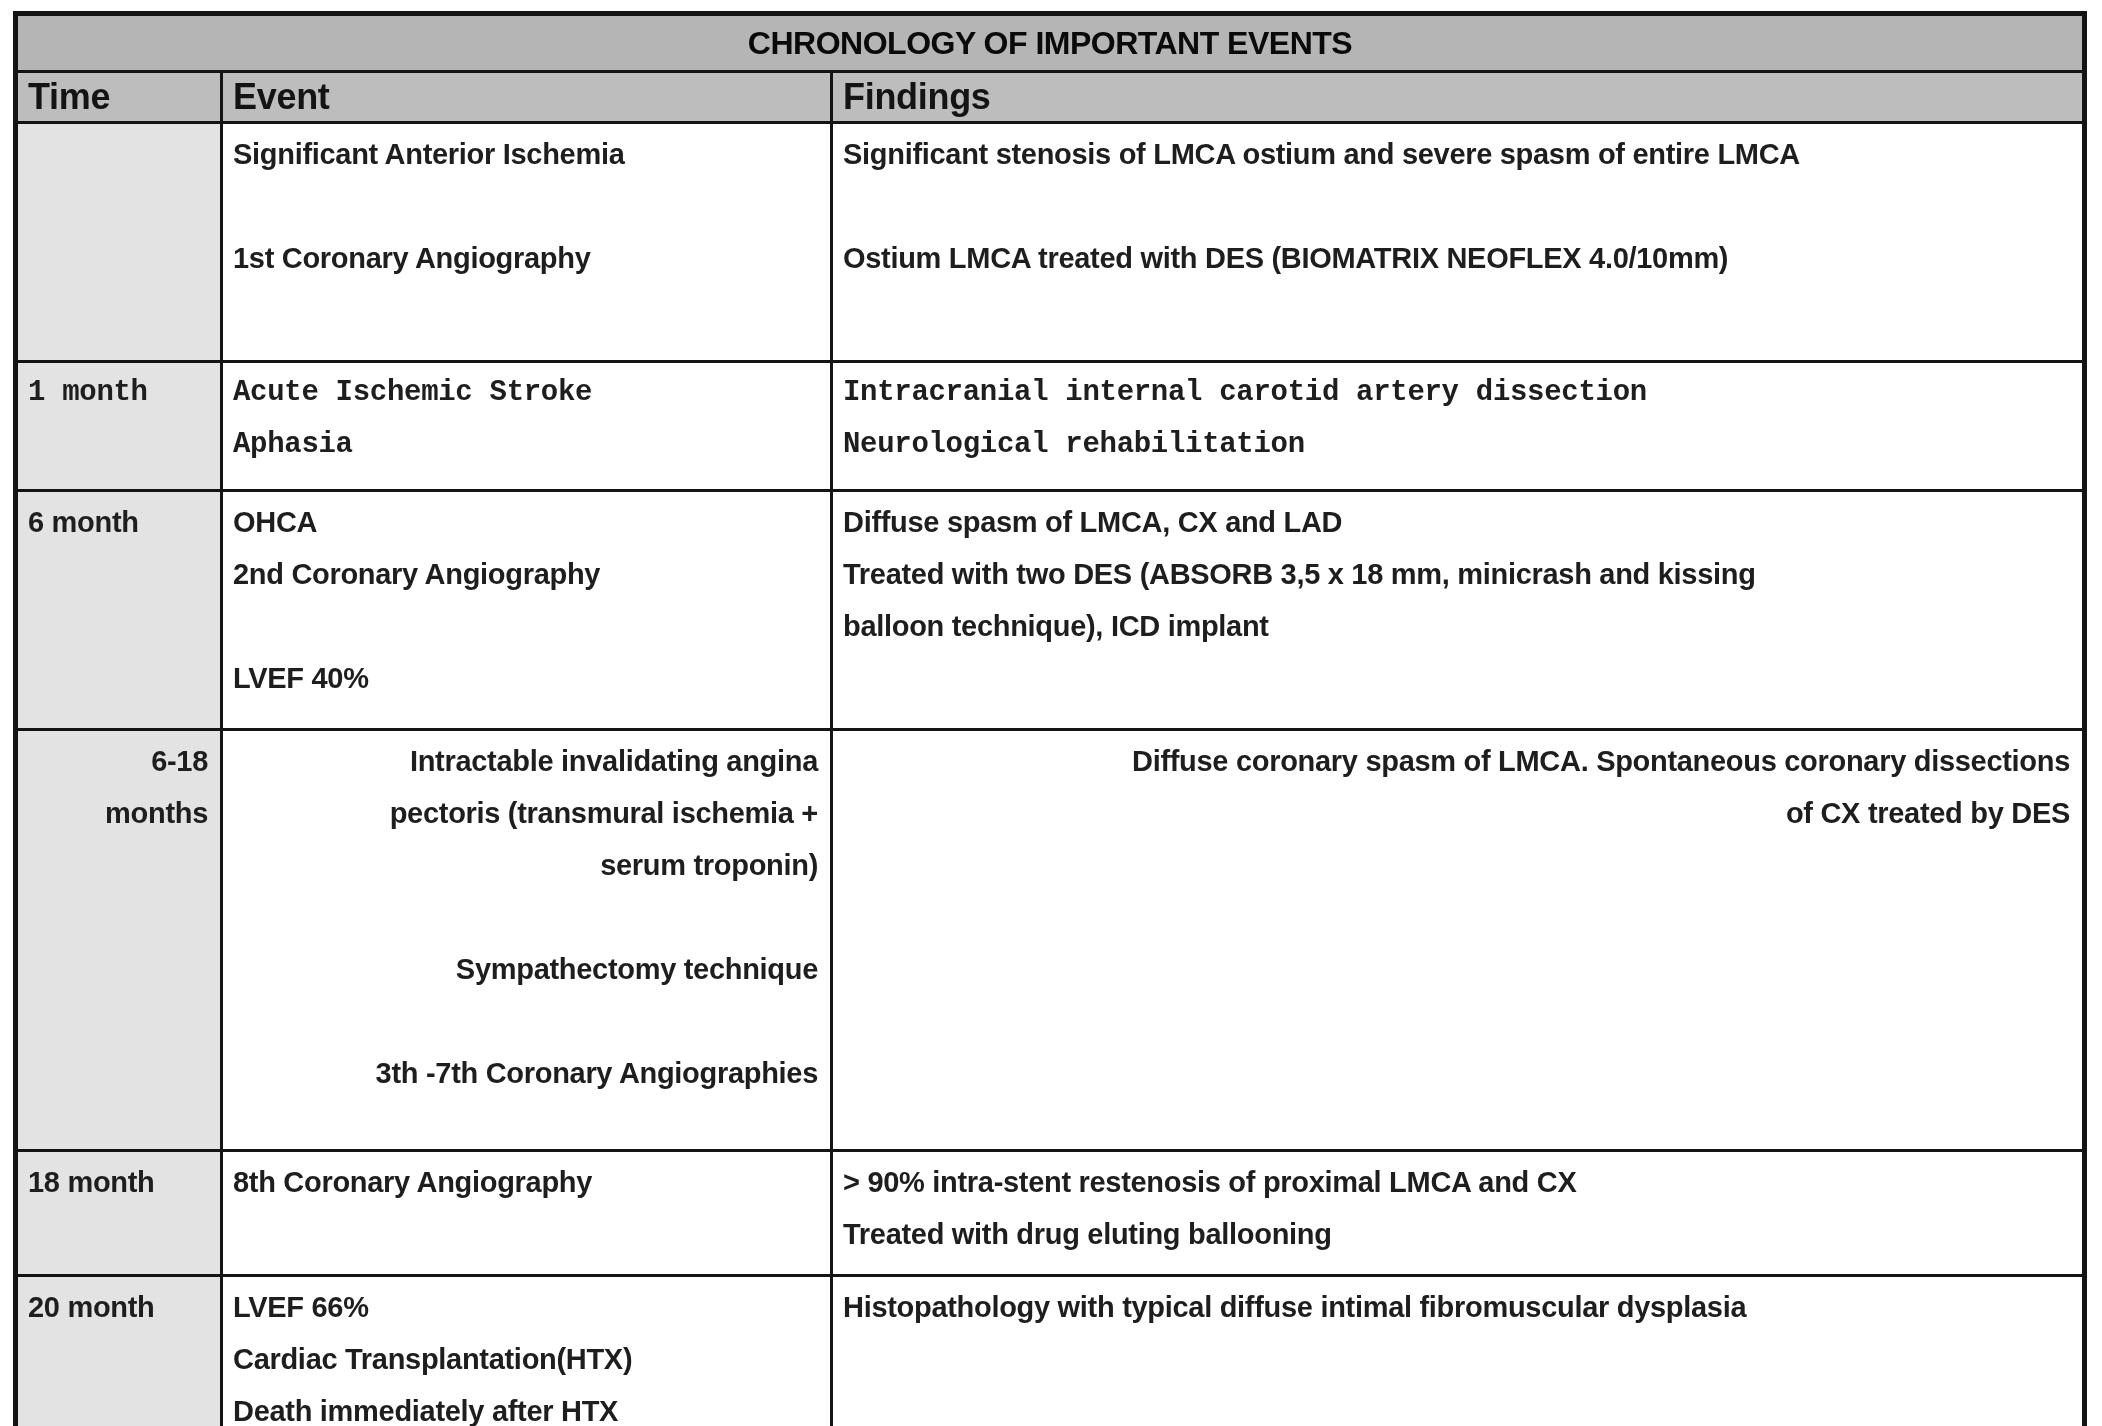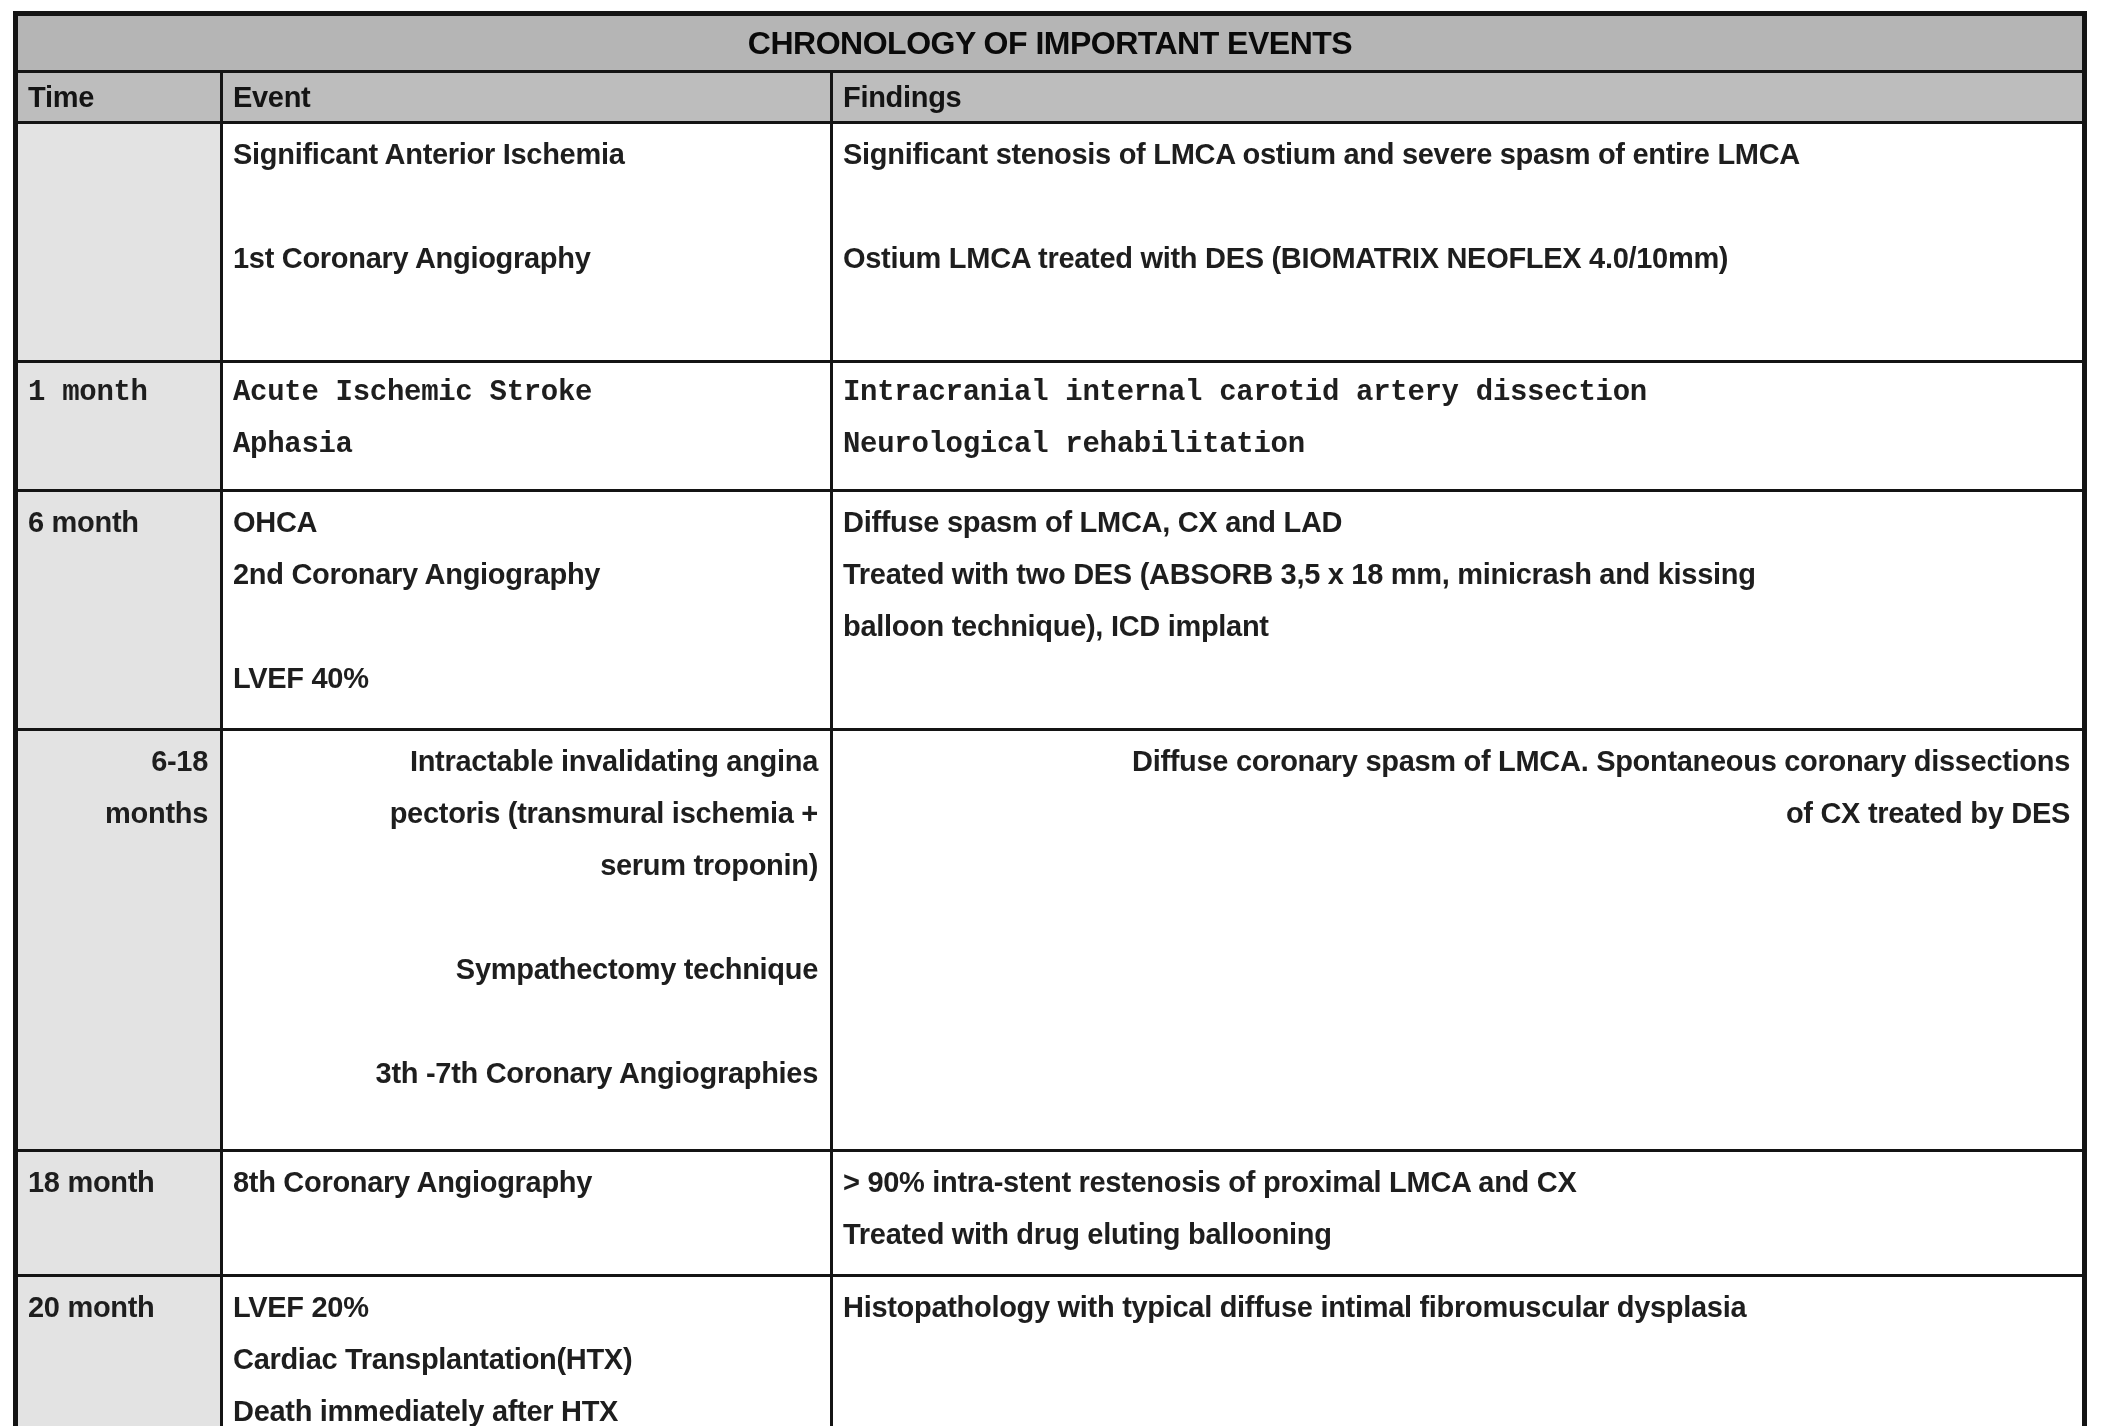--- a/index.html
+++ b/index.html
@@ -51,21 +51,21 @@
     vertical-align: middle;
     font-size: 32px;
     color: #0a0a0a;
     height: 50px;
     padding: 2px 0;
     letter-spacing: -0.5px;
   }
   tr.header-row th {
     background: #bdbdbd;
     text-align: left;
-    font-size: 29px;
+    font-size: 36px;
     color: #141414;
     height: 44px;
     vertical-align: middle;
     padding-top: 2px;
     padding-bottom: 2px;
   }
   td.time-cell {
     background: #e3e3e3;
   }
   tr.row-0 td { height: 228px; }
@@ -175,21 +175,21 @@
         <div class="line">&gt; 90% intra-stent restenosis of proximal LMCA and CX</div>
         <div class="line">Treated with drug eluting ballooning</div>
       </td>
     </tr>
 
     <tr class="row-5">
       <td class="time-cell">
         <div class="line">20 month</div>
       </td>
       <td>
-        <div class="line">LVEF 20%</div>
+        <div class="line">LVEF 66%</div>
         <div class="line">Cardiac Transplantation(HTX)</div>
         <div class="line">Death immediately after HTX</div>
       </td>
       <td>
         <div class="line">Histopathology with typical diffuse intimal fibromuscular dysplasia</div>
       </td>
     </tr>
 
   </tbody>
     </table>

